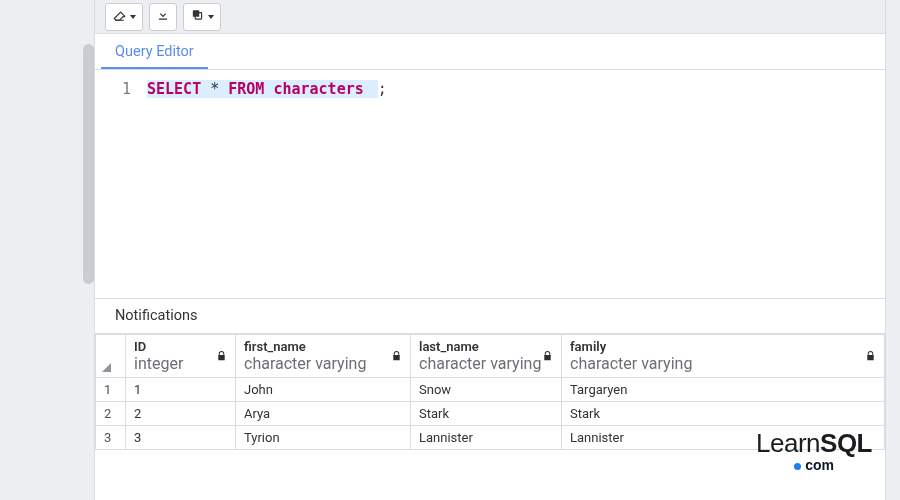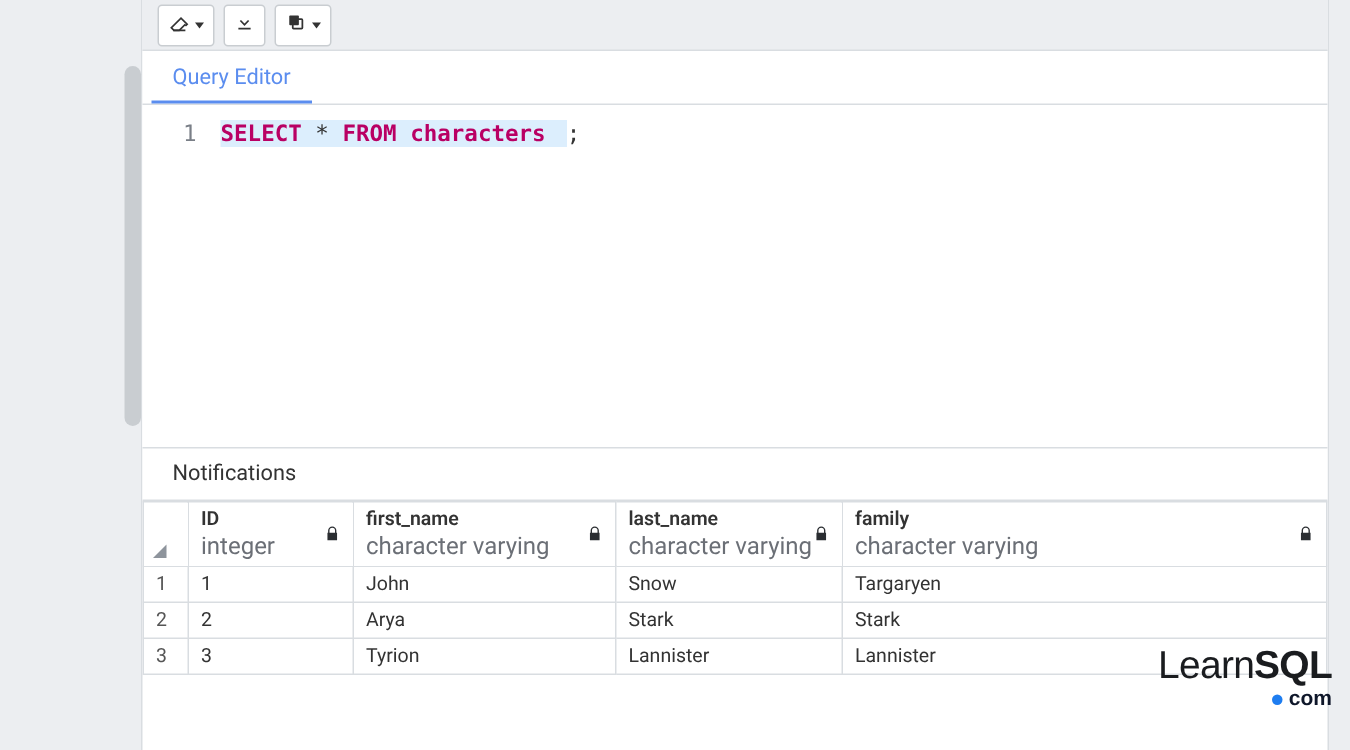--- a/index.html
+++ b/index.html
@@ -183,24 +183,24 @@
     transform: translateY(-50%);
     color: #2a2d31;
   }
   .lock svg { width: 11px; height: 13px; display: block; }
 
   .table-wrap { overflow: hidden; }
 
   
   .logo {
     position: absolute;
-    right: 12px;
+    right: 28px;
     bottom: 28px;
     font-family: Arial, Helvetica, sans-serif;
-    text-align: right;
+    text-align: center;
     line-height: 1;
   }
   .logo .top {
     font-size: 26px;
     font-weight: 400;
     color: #1a1c1f;
     letter-spacing: -0.5px;
   }
   .logo .top b { font-weight: 800; }
   .logo .bot {

